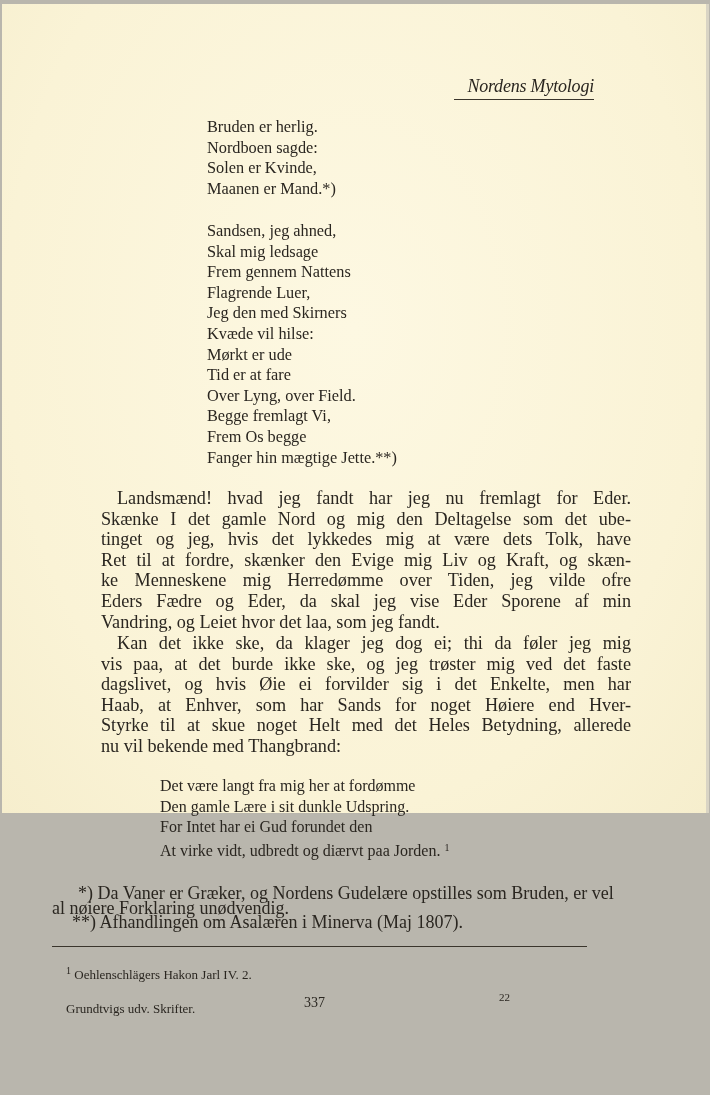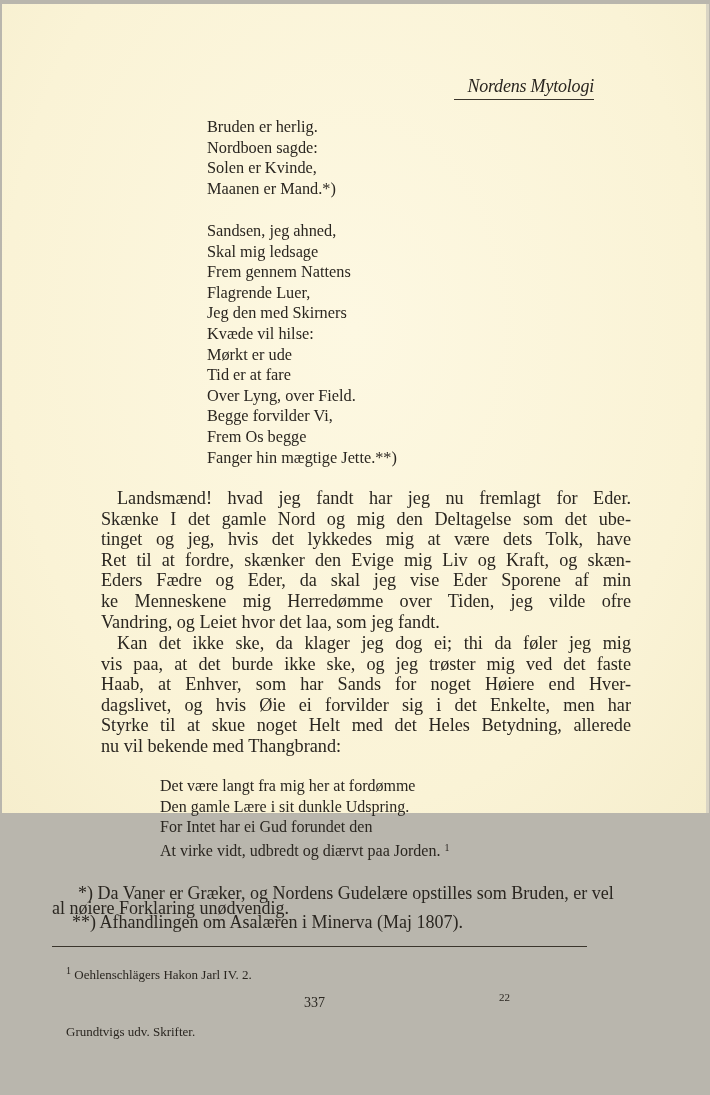--- a/index.html
+++ b/index.html
@@ -27,21 +27,21 @@
     position: absolute; left: 58px; width: 530px;
     font-size: 18.2px; line-height: 20.6px; text-align: justify; margin-left: 41px;
   }
   .prose .l { white-space: nowrap; display: block; text-align-last: justify; }
   .prose .l.last { text-align-last: left; }
   .quote { position: absolute; left: 158px; font-size: 16px; line-height: 20.7px; }
   .notes { position: absolute; left: 50px; width: 540px; font-size: 18px; line-height: 14.5px; }
   .notes .l { white-space: nowrap; }
   .rule { position: absolute; height: 1px; background: #3a352c; }
   .foot1 { position: absolute; left: 64px; top: 961px; font-size: 13px; }
-  .imprint { position: absolute; left: 64px; top: 1020px; font-size: 13px; }
+  .imprint { position: absolute; left: 64px; top: 997px; font-size: 13px; }
   .pageno { position: absolute; left: 302px; top: 991px; font-size: 14px; }
   .signo { position: absolute; left: 497px; top: 987px; font-size: 11px; }
   sup { font-size: 10px; vertical-align: 5px; }
 </style>
 </head>
 <body>
 
 <div class="page">
 
   <div class="runhead">Nordens Mytologi</div>
@@ -56,40 +56,40 @@
   <div class="poem" style="top:217px">
     <div class="line">Sandsen, jeg ahned,</div>
     <div class="line">Skal mig ledsage</div>
     <div class="line">Frem gennem Nattens</div>
     <div class="line">Flagrende Luer,</div>
     <div class="line">Jeg den med Skirners</div>
     <div class="line">Kvæde vil hilse:</div>
     <div class="line">Mørkt er ude</div>
     <div class="line">Tid er at fare</div>
     <div class="line">Over Lyng, over Field.</div>
-    <div class="line">Begge forvilder Vi,</div>
+    <div class="line">Begge fremlagt Vi,</div>
     <div class="line">Frem Os begge</div>
     <div class="line">Fanger hin mægtige Jette.**)</div>
   </div>
 
   <div class="prose" style="top:484px; text-indent:16px">
     <span class="l">Landsmænd! hvad jeg fandt har jeg nu fremlagt for Eder.</span>
     <span class="l" style="text-indent:0">Skænke I det gamle Nord og mig den Deltagelse som det ube-</span>
     <span class="l" style="text-indent:0">tinget og jeg, hvis det lykkedes mig at være dets Tolk, have</span>
     <span class="l" style="text-indent:0">Ret til at fordre, skænker den Evige mig Liv og Kraft, og skæn-</span>
+    <span class="l" style="text-indent:0">ke Menneskene mig Herredømme over Tiden, jeg vilde ofre</span>
     <span class="l" style="text-indent:0">Eders Fædre og Eder, da skal jeg vise Eder Sporene af min</span>
-    <span class="l" style="text-indent:0">ke Menneskene mig Herredømme over Tiden, jeg vilde ofre</span>
     <span class="l last" style="text-indent:0">Vandring, og Leiet hvor det laa, som jeg fandt.</span>
   </div>
 
   <div class="prose" style="top:629px; text-indent:16px">
     <span class="l">Kan det ikke ske, da klager jeg dog ei; thi da føler jeg mig</span>
     <span class="l" style="text-indent:0">vis paa, at det burde ikke ske, og jeg trøster mig ved det faste</span>
+    <span class="l" style="text-indent:0">dagslivet, og hvis Øie ei forvilder sig i det Enkelte, men har</span>
     <span class="l" style="text-indent:0">Haab, at Enhver, som har Sands for noget Høiere end Hver-</span>
-    <span class="l" style="text-indent:0">dagslivet, og hvis Øie ei forvilder sig i det Enkelte, men har</span>
     <span class="l" style="text-indent:0">Styrke til at skue noget Helt med det Heles Betydning, allerede</span>
     <span class="l last" style="text-indent:0">nu vil bekende med Thangbrand:</span>
   </div>
 
   <div class="quote" style="top:772px">
     <div>Det være langt fra mig her at fordømme</div>
     <div>Den gamle Lære i sit dunkle Udspring.</div>
     <div>For Intet har ei Gud forundet den</div>
     <div><span>At virke vidt, udbredt og diærvt paa Jorden.</span> <sup>1</sup></div>
   </div>

